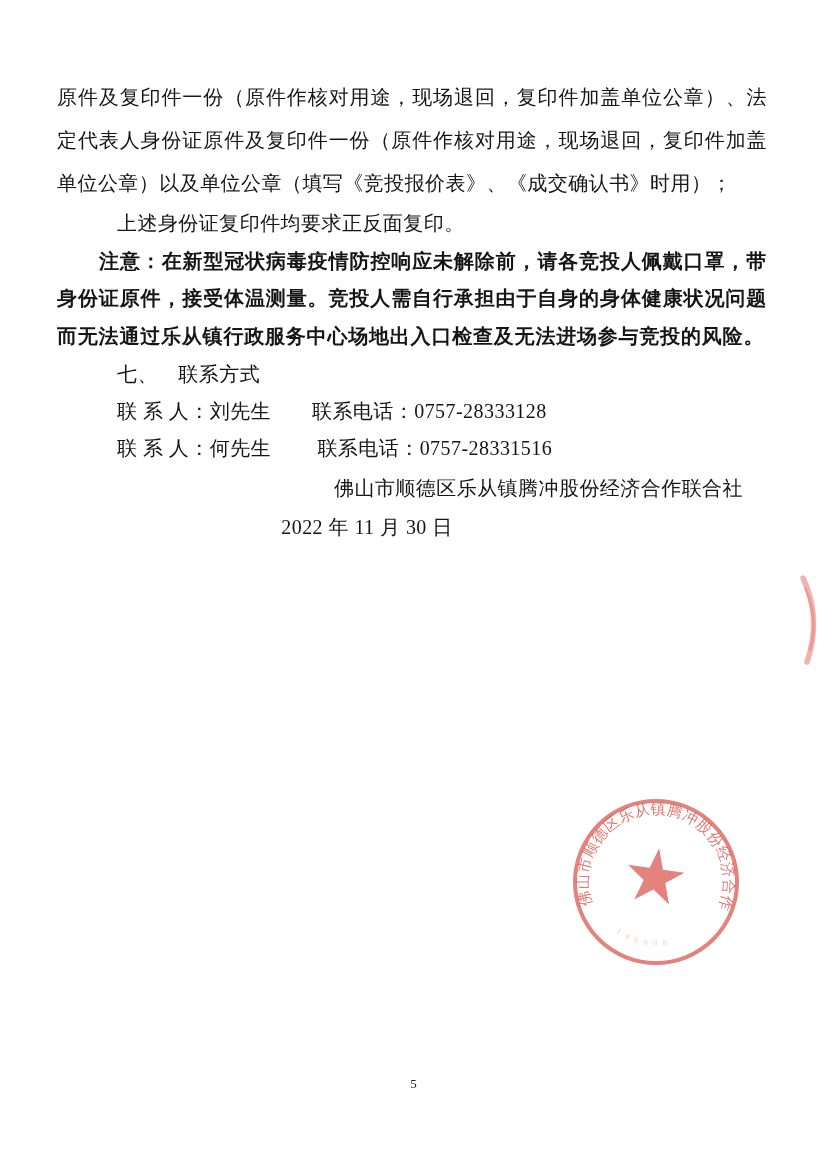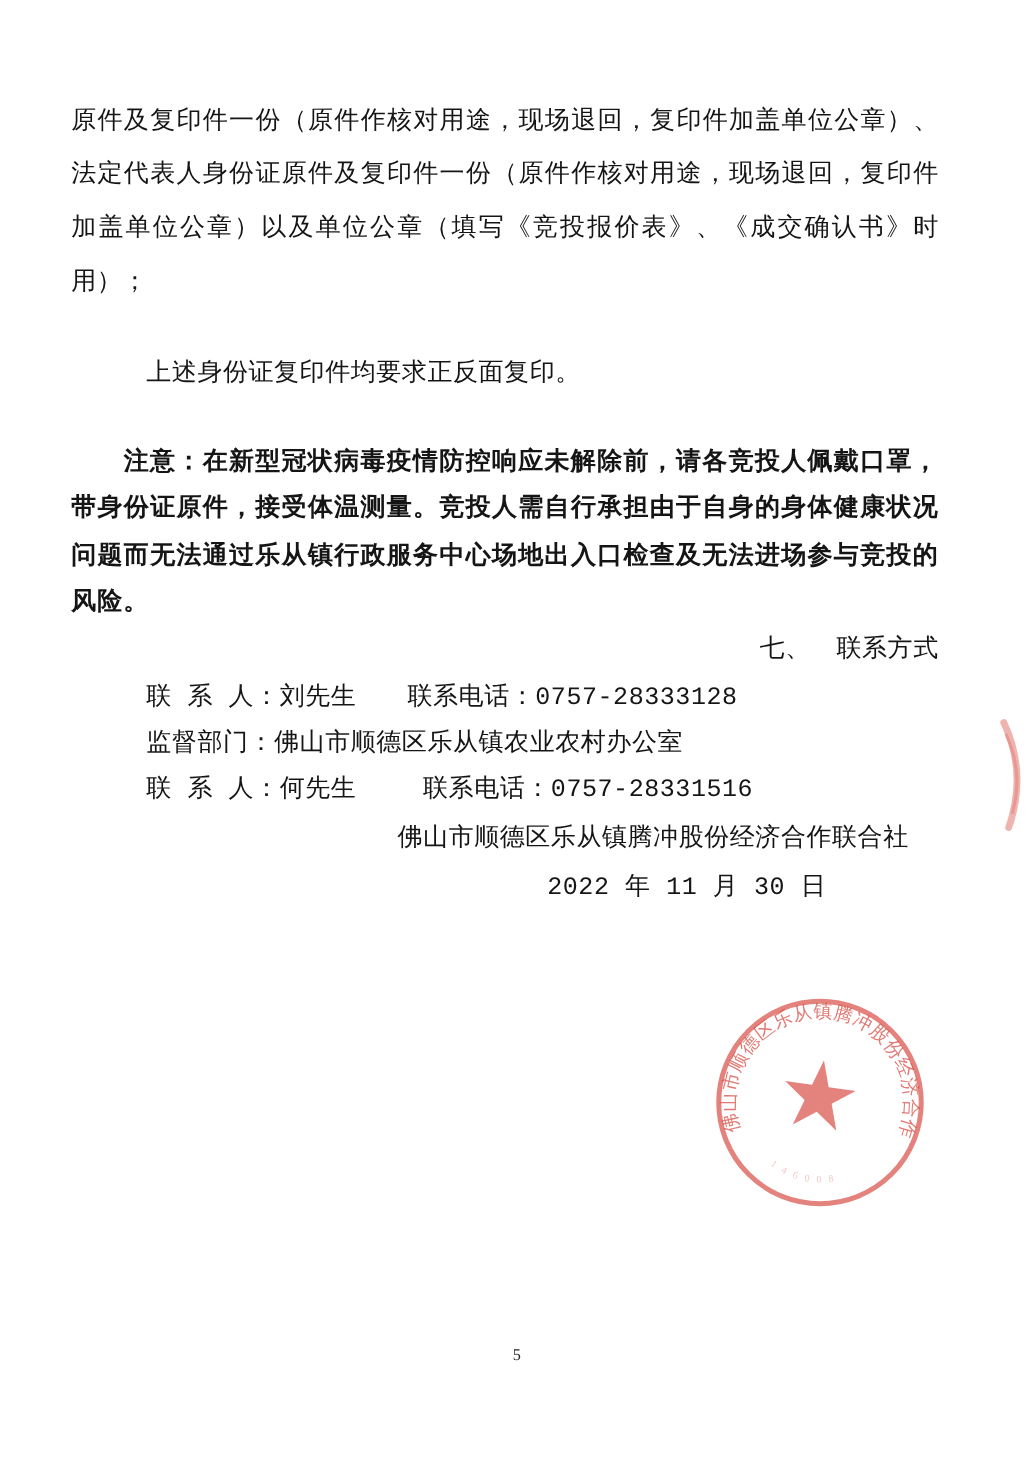--- a/index.html
+++ b/index.html
@@ -6,38 +6,37 @@
   body{
     width:827px;height:1169px;
     background:#ffffff;
     font-family:"Liberation Serif","DejaVu Serif",serif;
     color:#151515;
     position:relative;
     overflow:hidden;
   }
   .page{
     position:absolute;inset:0;
-    padding:76px 76px 0 57px;
+    padding:76px 60px 0 57px;
     box-sizing:border-box;
-    font-family:Liberation Mono, monospace;
   }
   p{margin:0;font-size:20px;letter-spacing:.45px;}
   .body-par{
     line-height:43px;
     text-align:justify;
     text-align-last:left;
   }
   .ind2{text-indent:2.1em;}
   .ind3{text-indent:3em;}
-  .tight{line-height:37.5px;margin-top:33px;}
+  .tight{line-height:37.5px;}
   .note{font-weight:bold;letter-spacing:.8px;}
-  .heading{line-height:38px;padding-left:3em;text-align:right;}
+  .heading{line-height:38px;padding-left:3em;}
   .contact{line-height:37px;padding-left:3em;white-space:pre;}
   .sign-org{line-height:40px;text-align:right;padding-right:24px;margin-top:1px;}
-  .sign-date{line-height:38px;text-align:right;padding-right:90px;}
+  .sign-date{line-height:38px;text-align:center;padding-right:90px;}
   .page-num{
     position:absolute;left:0;right:0;top:1076px;
     text-align:center;font-size:13px;color:#222;
   }
   .seal{
     position:absolute;left:566px;top:792px;width:180px;height:180px;
     mix-blend-mode:multiply;opacity:.92;filter:blur(.4px);
     pointer-events:none;
   }
   .edge-stamp{
@@ -51,21 +50,20 @@
 
 <div class="page">
 
   <p class="body-par">原件及复印件一份（原件作核对用途，现场退回，复印件加盖单位公章）、法定代表人身份证原件及复印件一份（原件作核对用途，现场退回，复印件加盖单位公章）以及单位公章（填写《竞投报价表》、《成交确认书》时用）；</p>
   <p class="body-par ind3 tight">上述身份证复印件均要求正反面复印。</p>
   <p class="body-par ind2 tight note">注意：在新型冠状病毒疫情防控响应未解除前，请各竞投人佩戴口罩，带身份证原件，接受体温测量。竞投人需自行承担由于自身的身体健康状况问题而无法通过乐从镇行政服务中心场地出入口检查及无法进场参与竞投的风险。</p>
 
   <p class="heading">七、　联系方式</p>
 
   <p class="contact">联 系 人：刘先生　　联系电话：0757-28333128</p>
-  <p class="contact">监督部门：佛山市顺德区乐从镇农业农村办公室</p>
   <p class="contact">联 系 人：何先生　　 联系电话：0757-28331516</p>
 
   <p class="sign-org">佛山市顺德区乐从镇腾冲股份经济合作联合社</p>
   <p class="sign-date">2022 年 11 月 30 日</p>
 
 </div>
 
 <svg class="seal" viewBox="0 0 180 180">
   <circle cx="90" cy="90" r="81" fill="none" stroke="#d6443c" stroke-width="4" opacity="0.72"></circle>
   <polygon points="89,56 95.7,76.7 117.5,76.7 99.9,89.5 106.6,110.3 89,97.5 71.4,110.3 78.1,89.5 60.5,76.7 82.3,76.7" fill="#d6443c" opacity="0.72" transform="rotate(8 89 86)"></polygon>

